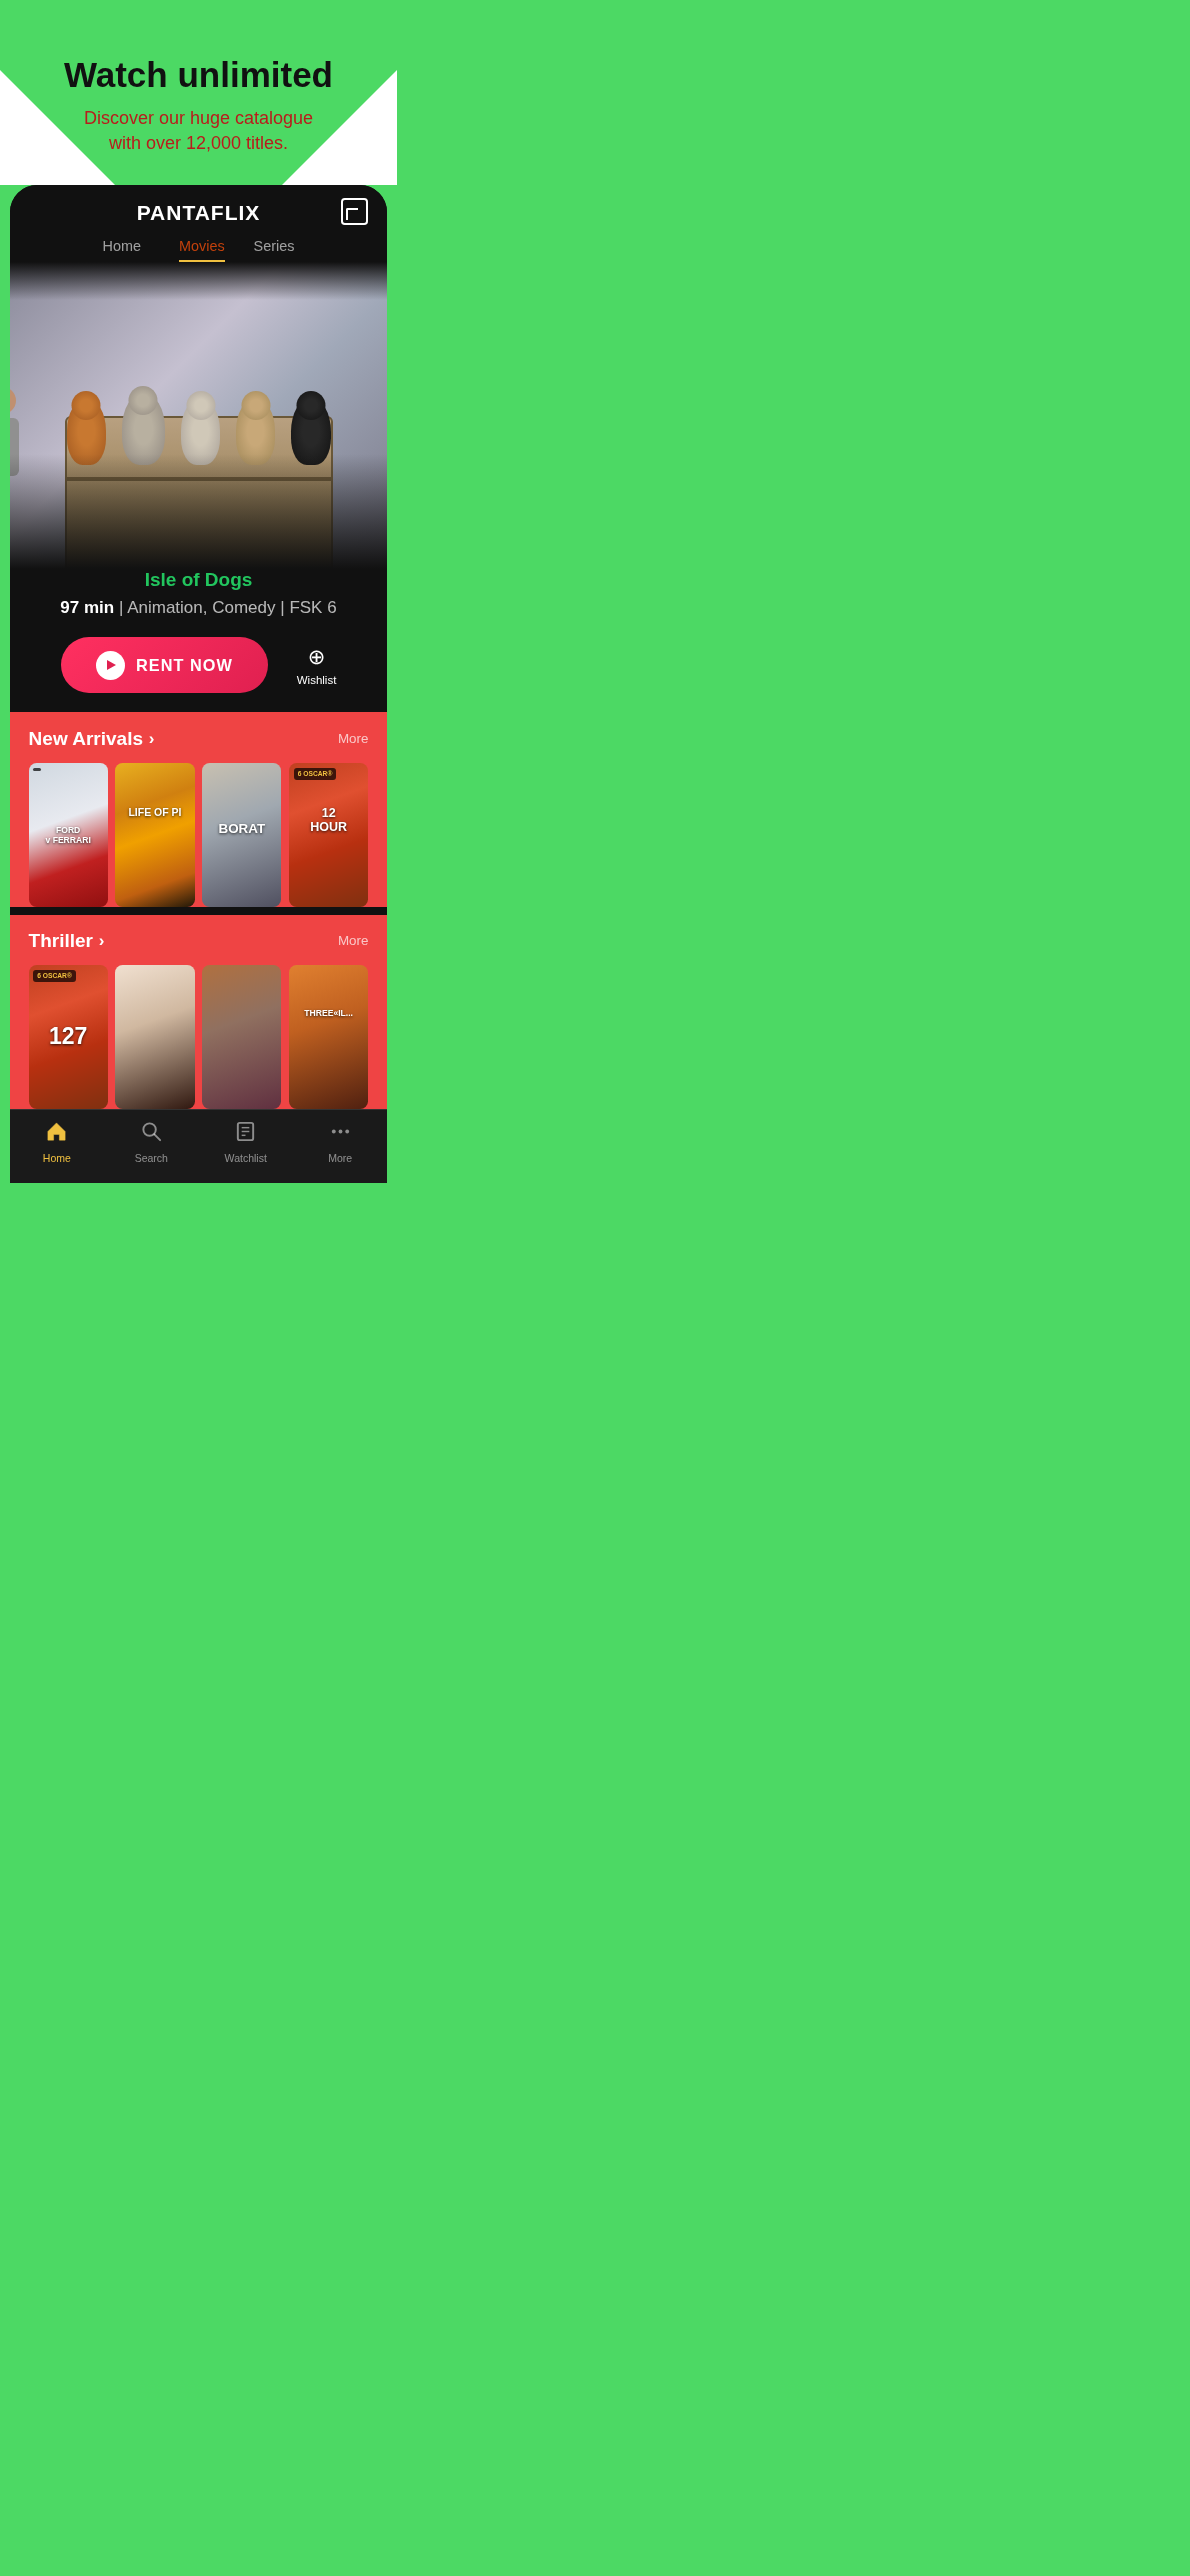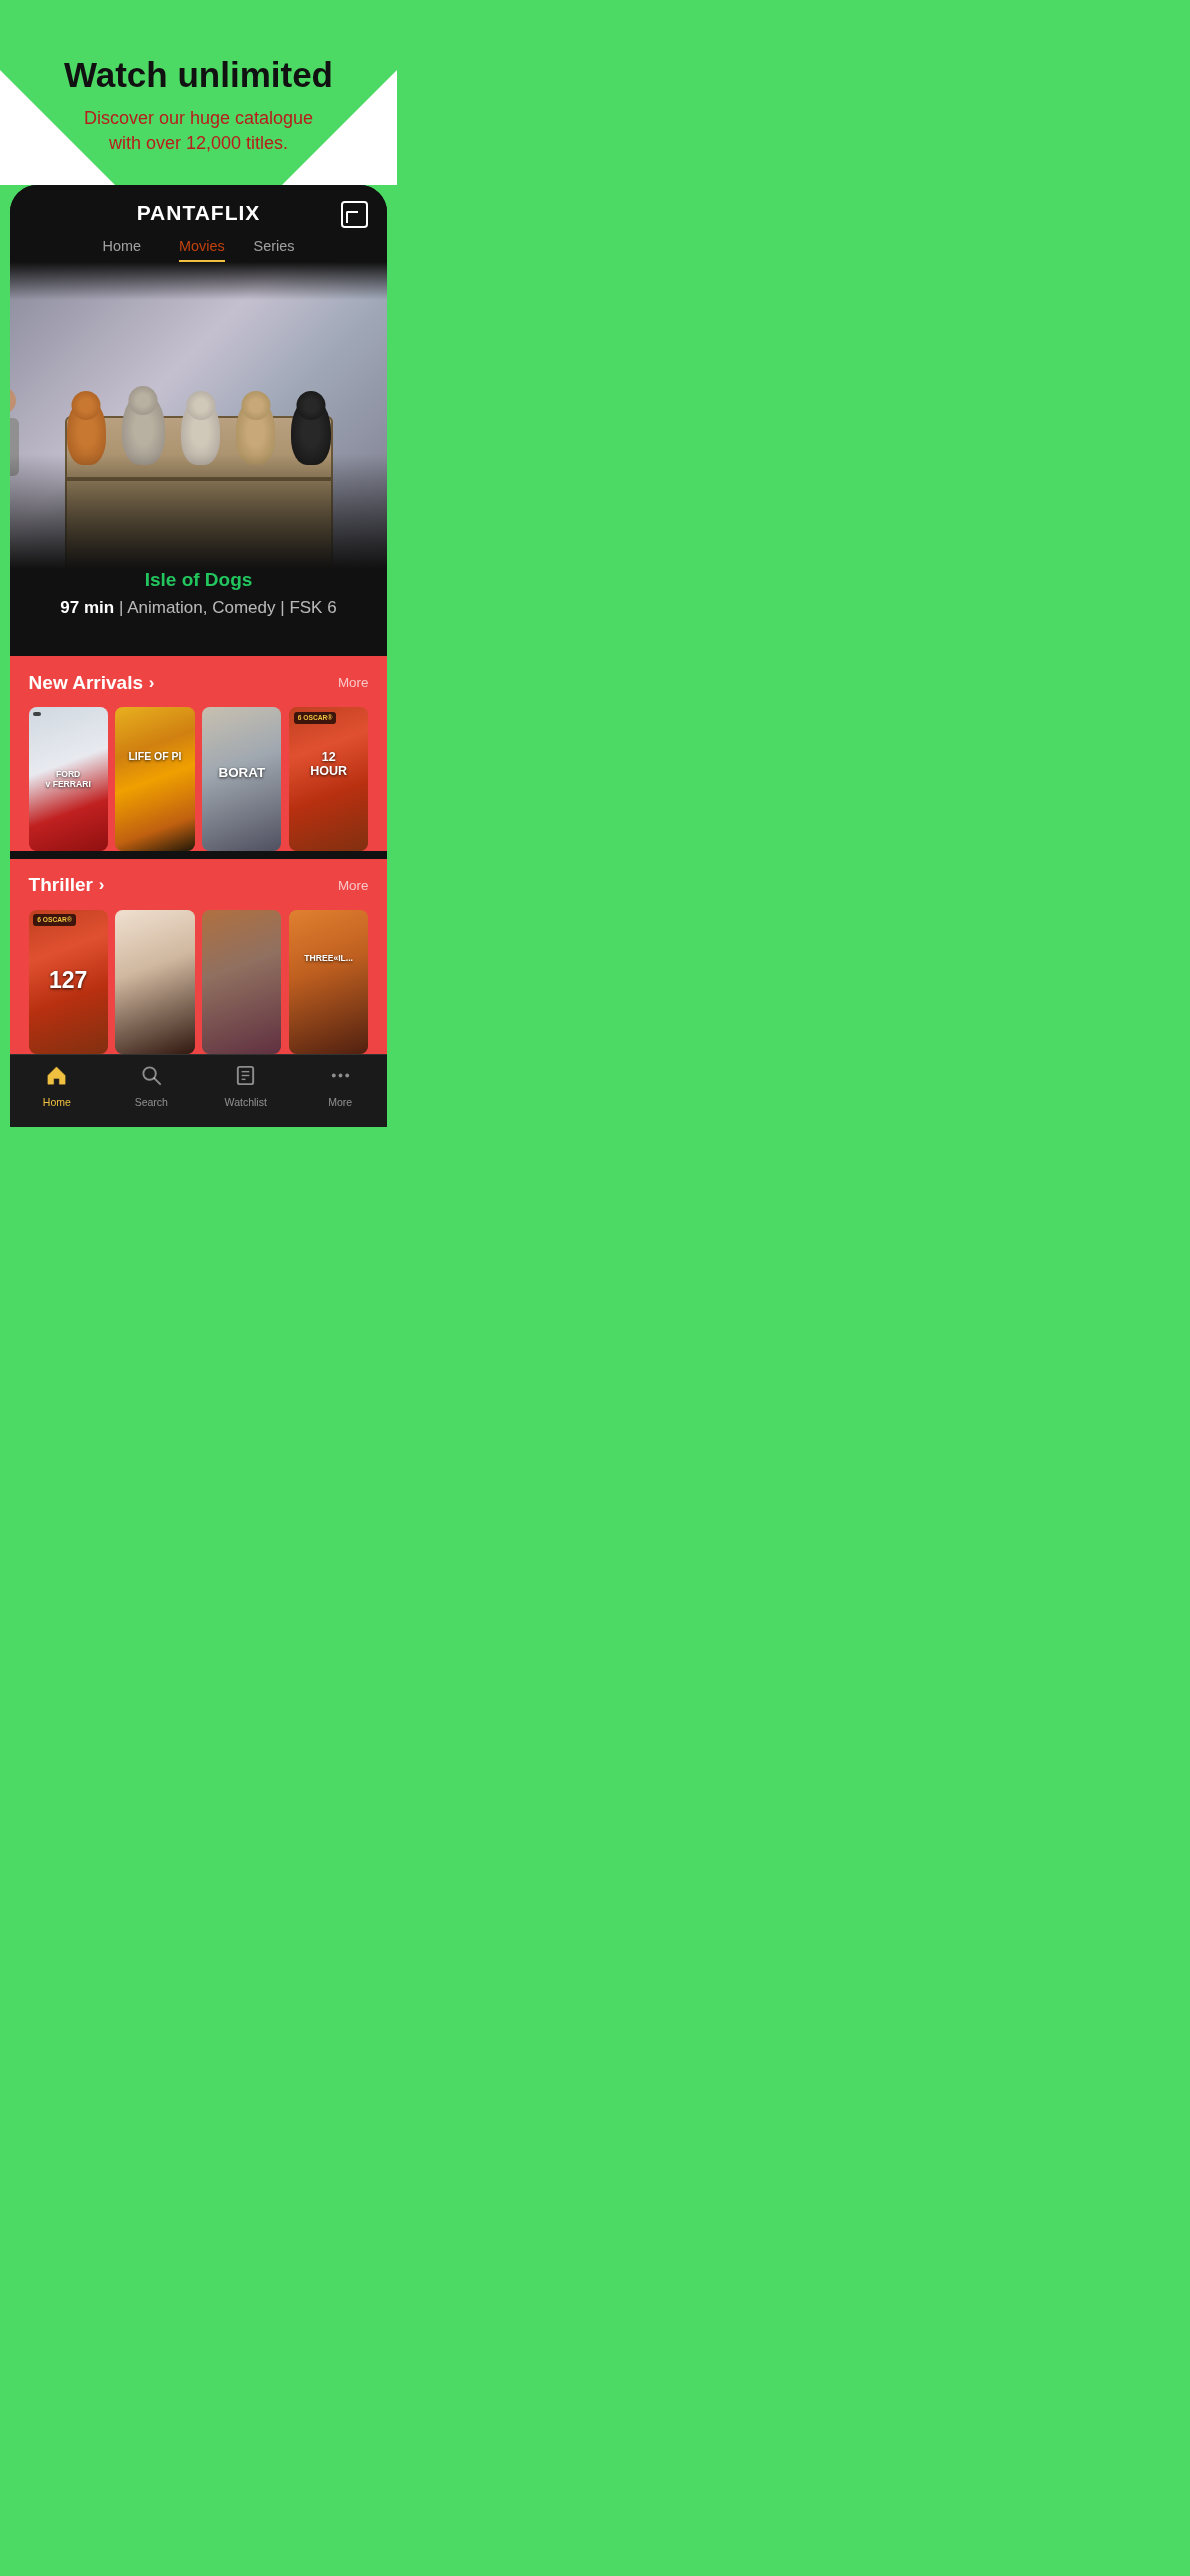--- a/index.html
+++ b/index.html
@@ -73,21 +73,21 @@
       padding: 15.3px 19px 0;
       display: flex;
       flex-direction: column;
       align-items: center;
       position: relative;
     }
 
     .header-row {
       width: 100%;
       display: flex;
-      align-items: flex-start;
+      align-items: flex-end;
       justify-content: center;
       position: relative;
       margin-bottom: 13.4px;
     }
 
     .logo-text {
       font-size: 21px;
       font-weight: 900;
       color: white;
       letter-spacing: 1px;
@@ -646,20 +646,30 @@
   <div class="movie-info">
     <div class="movie-title">Isle of Dogs</div>
     <div class="movie-meta">
       <span class="bold">97 min</span>
       <span> | </span>
       <span>Animation, Comedy</span>
       <span> | </span>
       <span>FSK 6</span>
     </div>
 
+    <div class="action-row">
+      <button class="rent-now-btn">
+        <div class="rent-play-icon"></div>
+        <span class="rent-now-label">RENT NOW</span>
+      </button>
+      <button class="wishlist-btn">
+        <div class="wishlist-icon"></div>
+        <span class="wishlist-label">Wishlist</span>
+      </button>
+    </div>
   </div>
 
   <div class="section">
     <div class="section-header">
       <div class="section-title">
         <span>New Arrivals</span>
         <span class="chevron">›</span>
       </div>
       <span class="section-more">More</span>
     </div>

